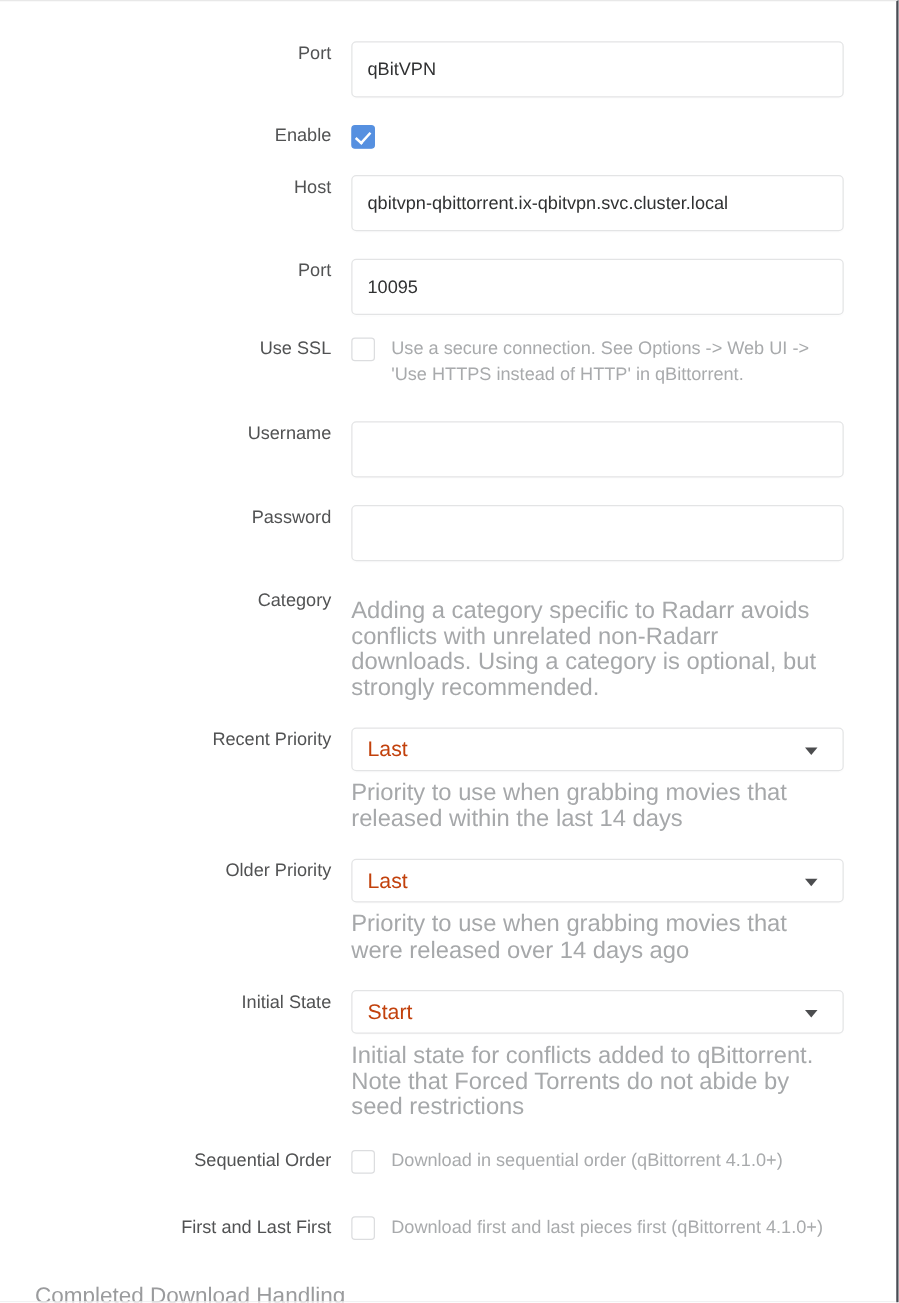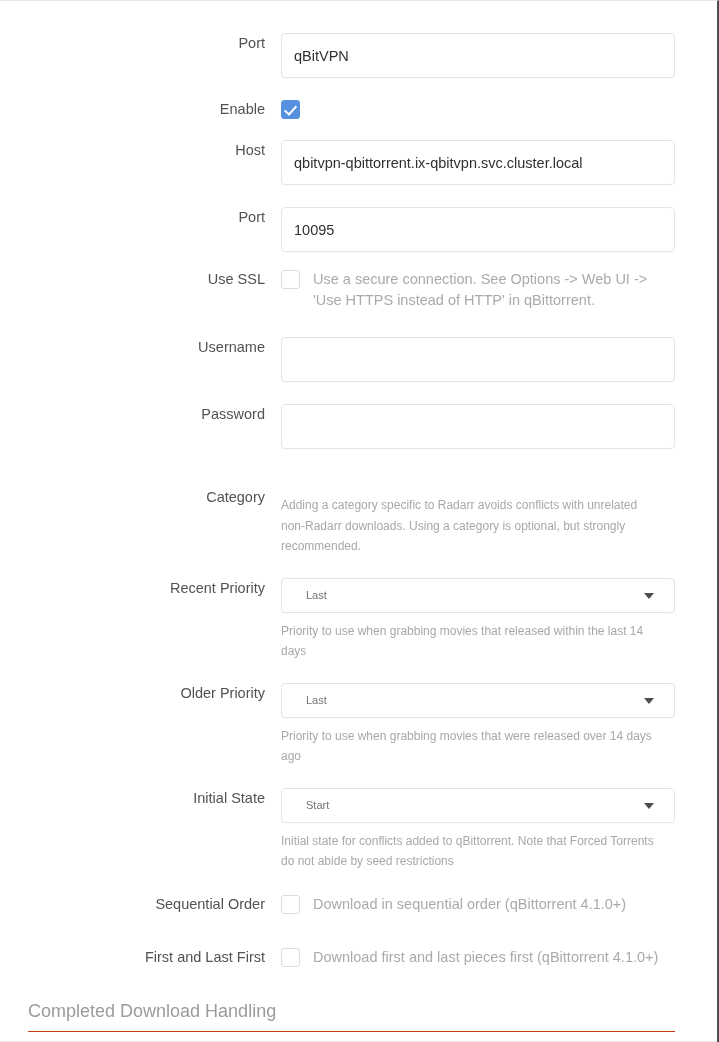--- a/index.html
+++ b/index.html
@@ -62,23 +62,23 @@
   }
   .input.empty { color: #b8babb; }
   
   .select {
     height: 35px;
     border: 1px solid #e3e4e5;
     border-radius: 4px;
     background: #fff;
     display: flex;
     align-items: center;
-    padding: 0 24px;
-    font-size: 11px;
-    color: #737373;
+    padding: 0 12px;
+    font-size: 17px;
+    color: #c2410c;
     position: relative;
     box-shadow: 0 1px 1px rgba(0,0,0,0.012);
   }
   .caret {
     position: absolute;
     right: 20px;
     top: 50%;
     margin-top: -2px;
     width: 0; height: 0;
     border-left: 5px solid transparent;
@@ -118,21 +118,21 @@
   .cblabel {
     margin-left: 13px;
     font-size: 14.5px;
     color: #a8aaac;
     line-height: 21px;
     max-width: 350px;
   }
   .cblabel.wide { max-width: 372px; }
   
   .help {
-    font-size: 12px;
+    font-size: 19px;
     color: #a6a8aa;
     line-height: 20.5px;
     margin-top: 8px;
     max-width: 382px;
   }
   .help.w2 { max-width: 380px; }
   
   .section {
     margin: 0 42px 0 28px;
     padding-bottom: 9px;
@@ -201,21 +201,21 @@
       </div>
     </div>
 
     <div class="row" style="margin-top:22px">
       <div class="label">Password</div>
       <div class="field">
         <div class="input empty"></div>
       </div>
     </div>
 
-    <div class="row" style="margin-top:38px">
+    <div class="row" style="margin-top:22px">
       <div class="label">Category</div>
       <div class="field">
         <div class="help">Adding a category specific to Radarr avoids conflicts with unrelated non-Radarr downloads. Using a category is optional, but strongly recommended.</div>
       </div>
     </div>
 
     <div class="row" style="margin-top:21px">
       <div class="label">Recent Priority</div>
       <div class="field">
         <div class="select">

